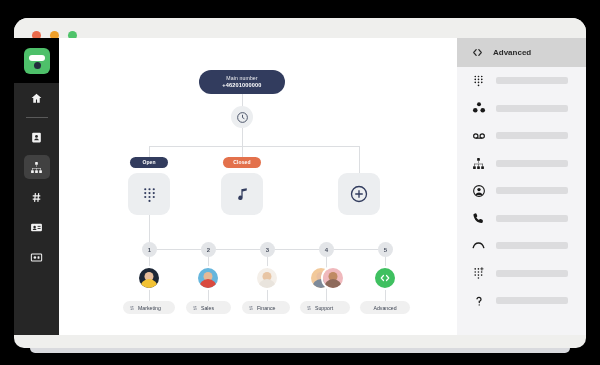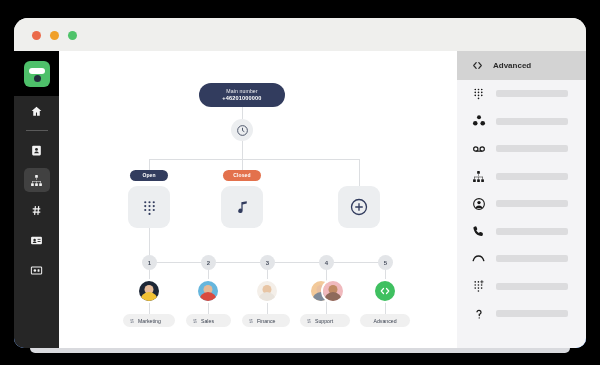--- a/index.html
+++ b/index.html
@@ -10,21 +10,21 @@
   
   .window{
     position:absolute;left:14px;top:18px;width:572px;height:330px;
     background:#efefed;border-radius:14px 14px 10px 10px;overflow:hidden;
   }
   .titlebar{position:absolute;left:0;top:0;width:572px;height:33px;background:#efefed;}
   .lights{position:absolute;left:18px;top:13px;display:flex;gap:9px;}
   .light{width:9px;height:9px;border-radius:50%;}
   .l-red{background:#eb6a4a;} .l-amber{background:#f0a029;} .l-green{background:#4fc36a;}
 
-  .body-area{position:absolute;left:0;top:33px;width:572px;height:297px;background:#3b82f6;}
+  .body-area{position:absolute;left:0;top:20px;width:572px;height:297px;background:#3b82f6;}
 
   
   .rail{position:absolute;left:0;top:0;width:45px;height:297px;background:#262626;}
   .rail-logo-cell{position:absolute;left:0;top:0;width:45px;height:45px;background:#000;
       display:flex;align-items:center;justify-content:center;}
   .logo{width:26px;height:26px;border-radius:6px;background:#4ec06a;position:relative;}
   .logo .bar{position:absolute;left:5px;top:7px;width:16px;height:6px;border-radius:3px;background:#fff;}
   .logo .dot{position:absolute;left:10px;top:14px;width:7px;height:7px;border-radius:50%;background:#232c3d;}
 
   .rail-items{position:absolute;left:0;top:45px;width:45px;}

